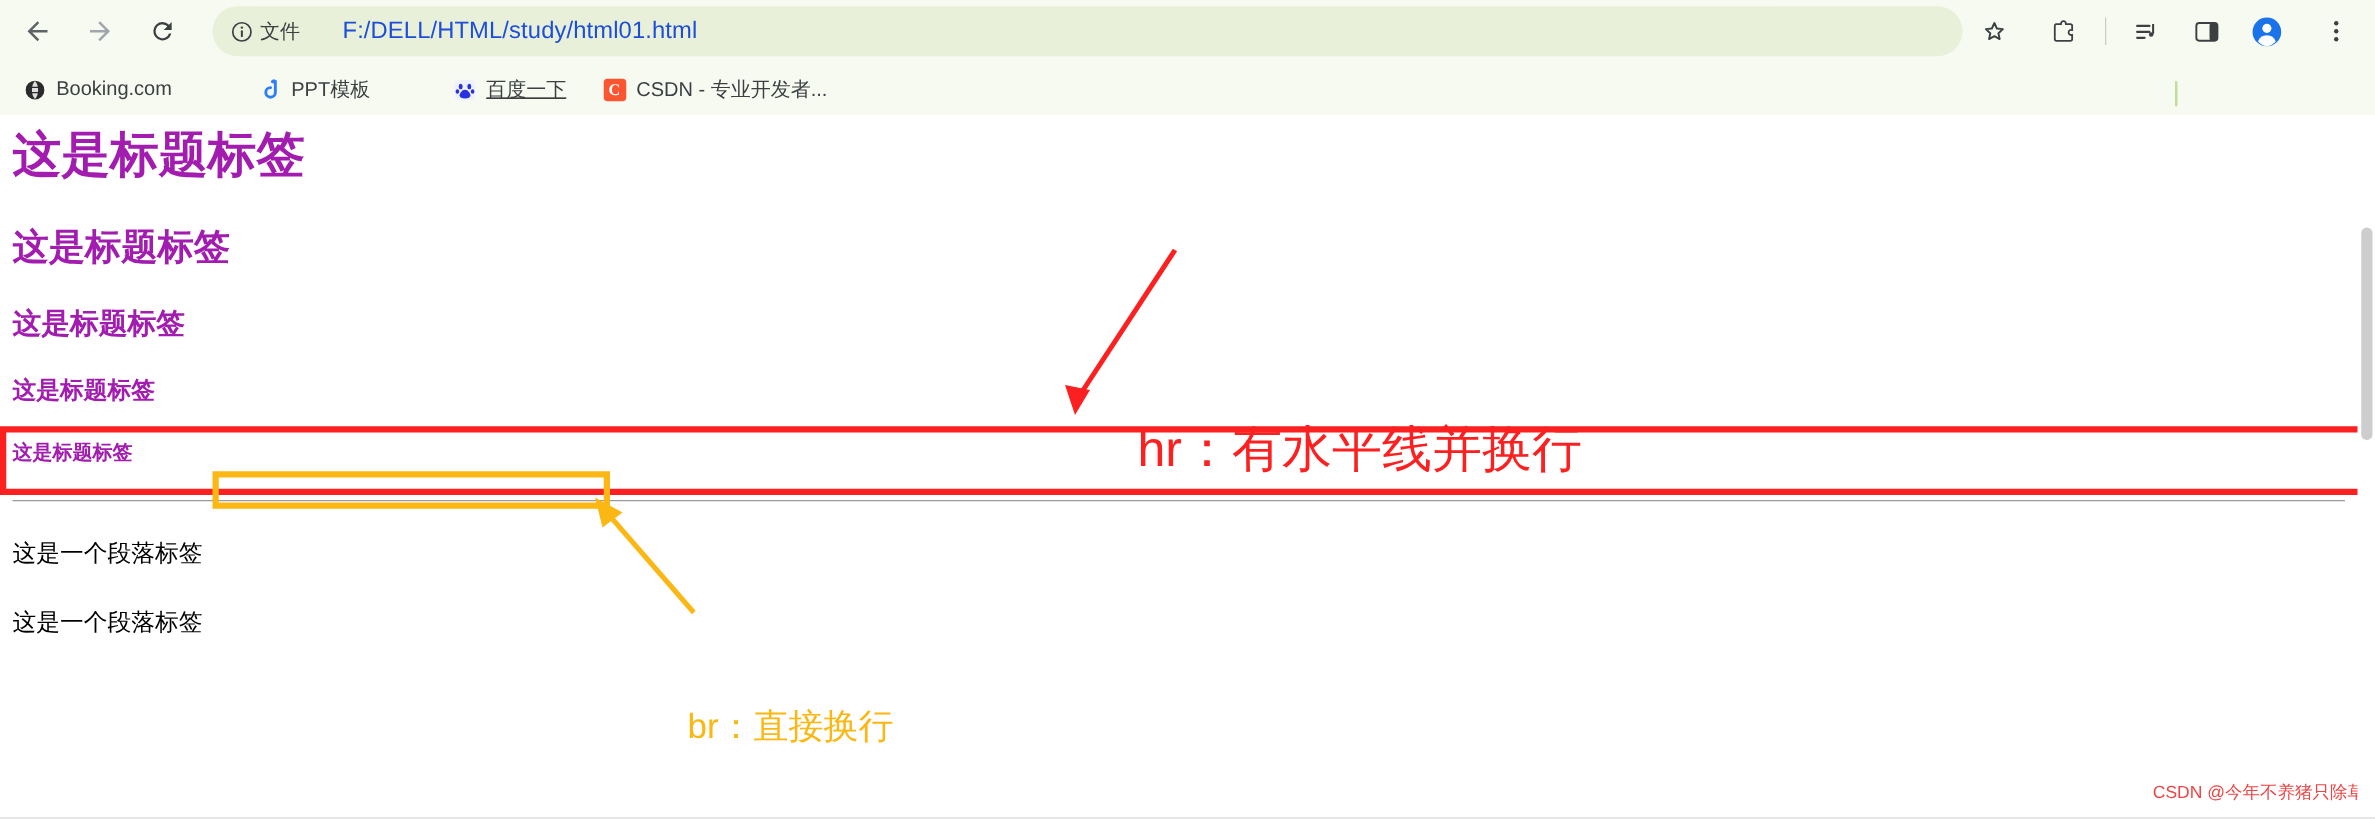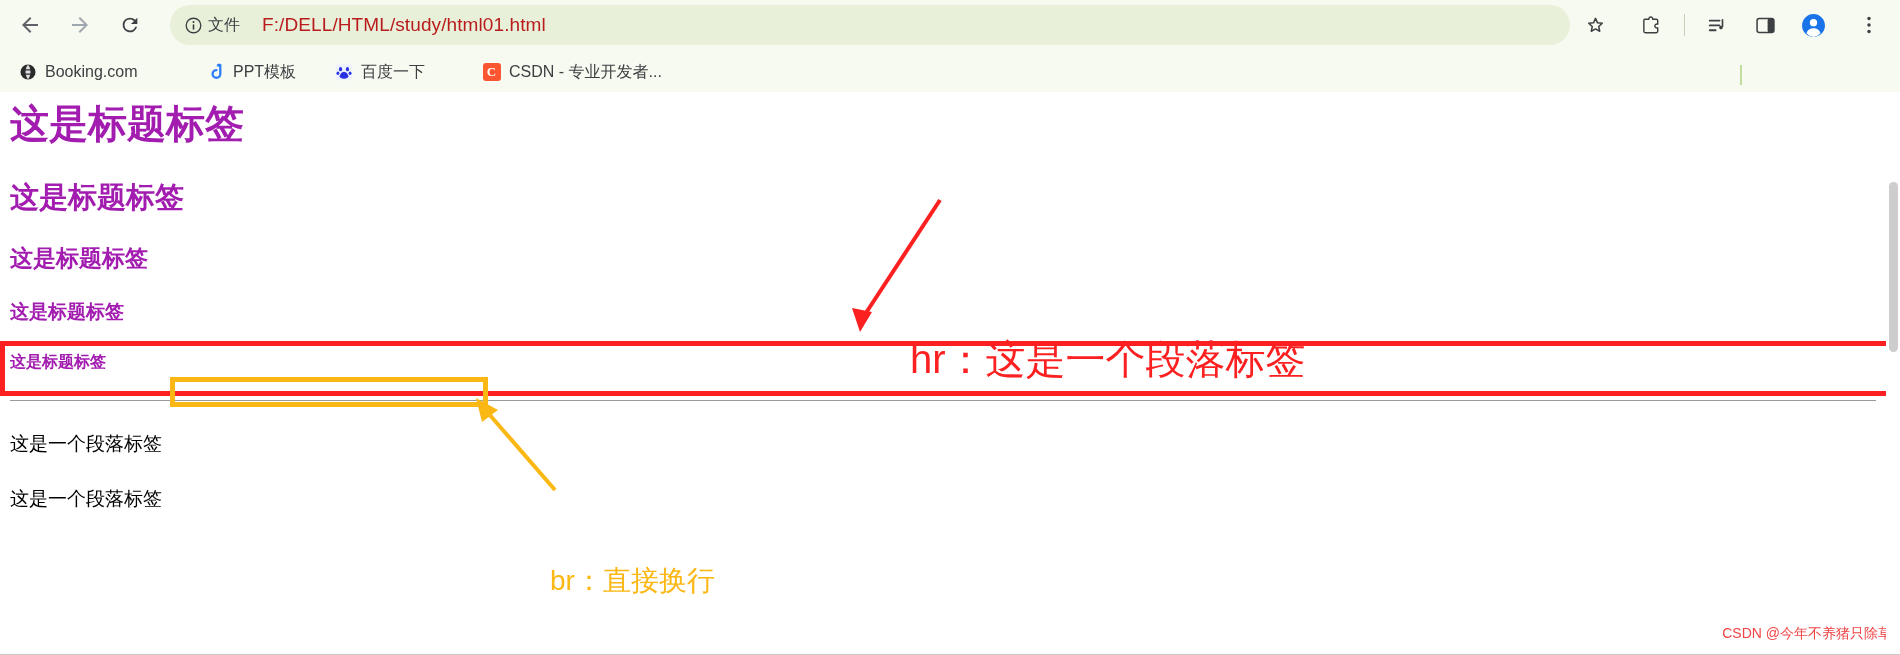--- a/index.html
+++ b/index.html
@@ -66,22 +66,22 @@
     padding-right: 10px;
     cursor: pointer;
   }
   .site-chip .chip-label {
     font-size: 16px;
     color: #3c4043;
     white-space: nowrap;
   }
   .url-text {
     font-size: 19px;
-    color: #b91c1c;
-    margin-left: 12px;
+    color: #1d4ed8;
+    margin-left: 24px;
     white-space: nowrap;
     overflow: hidden;
     letter-spacing: 0.1px;
   }
 
   .tb-icon {
     position: absolute;
     top: 8px;
     width: 34px;
     height: 34px;
@@ -129,21 +129,21 @@
     font-size: 16px;
     color: #3c4043;
   }
   .bm-fav {
     width: 19px; height: 19px;
     display: flex; align-items: center; justify-content: center;
     flex: 0 0 auto;
   }
   #bm-0 { left: 12px; }
   #bm-1 { left: 200px; }
-  #bm-2 { left: 328px; }
+  #bm-2 { left: 356px; text-decoration: underline; }
   #bm-3 { left: 476px; }
   #bm-all { left: 1740px; margin-top: 48px; }
 
   .bm-sep {
     position: absolute;
     left: 1740px;
     top: 15px;
     width: 2px;
     height: 20px;
     background: #c3dca0;
@@ -440,21 +440,21 @@
     <svg class="anno-arrow" id="arrow-hr" style="left:830px; top:100px;" width="130" height="150">
       <line x1="110" y1="8" x2="30" y2="130" stroke="#fc2020" stroke-width="4"></line>
       <polygon points="30,140 22,116 42,120" fill="#fc2020"></polygon>
     </svg>
 
     <svg class="anno-arrow" id="arrow-br" style="left:460px; top:300px;" width="110" height="110">
       <line x1="95" y1="98" x2="22" y2="14" stroke="#fbb713" stroke-width="4"></line>
       <polygon points="16,6 38,18 22,30" fill="#fbb713"></polygon>
     </svg>
 
-    <div class="anno-text" id="text-hr">hr：这是一个段落标签</div>
+    <div class="anno-text" id="text-hr">hr：有水平线并换行</div>
     <div class="anno-text" id="text-br">br：直接换行</div>
 
     <div class="watermark">CSDN @今年不养猪只除草</div>
   </div>
 
   <div class="page-scrollbar">
     <div class="thumb"></div>
   </div>
 
   <div class="bottom-edge"></div>

